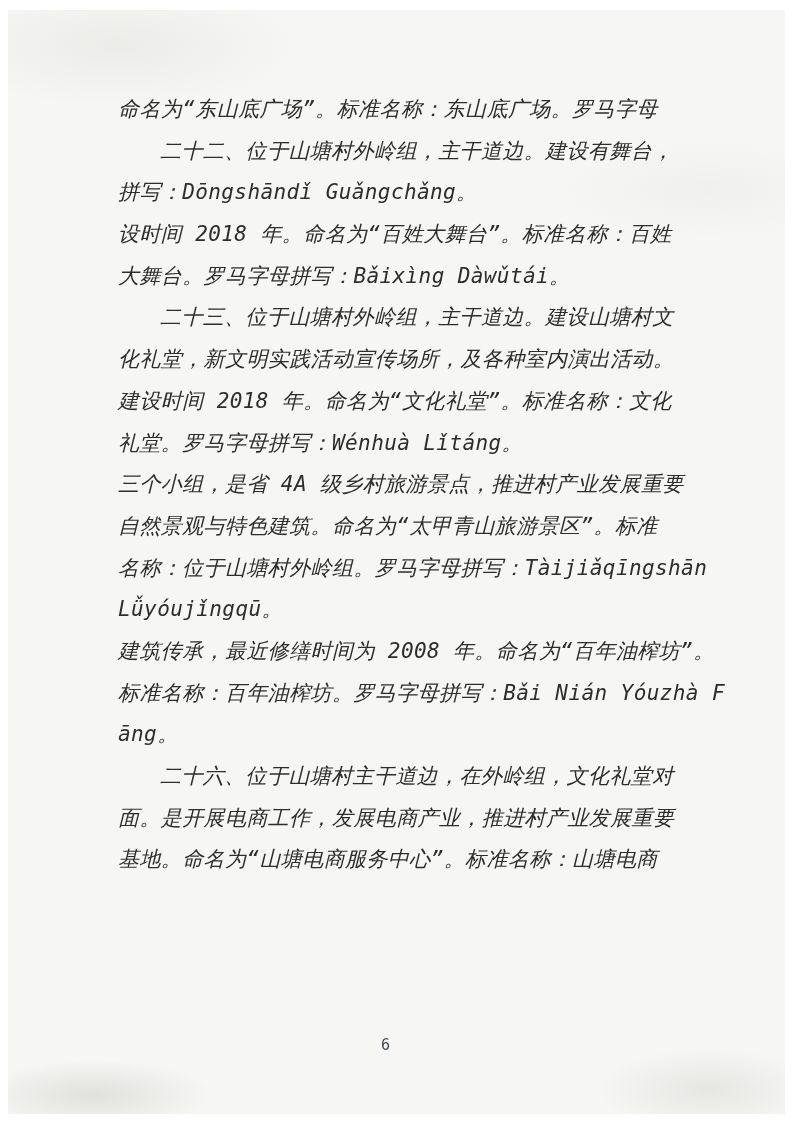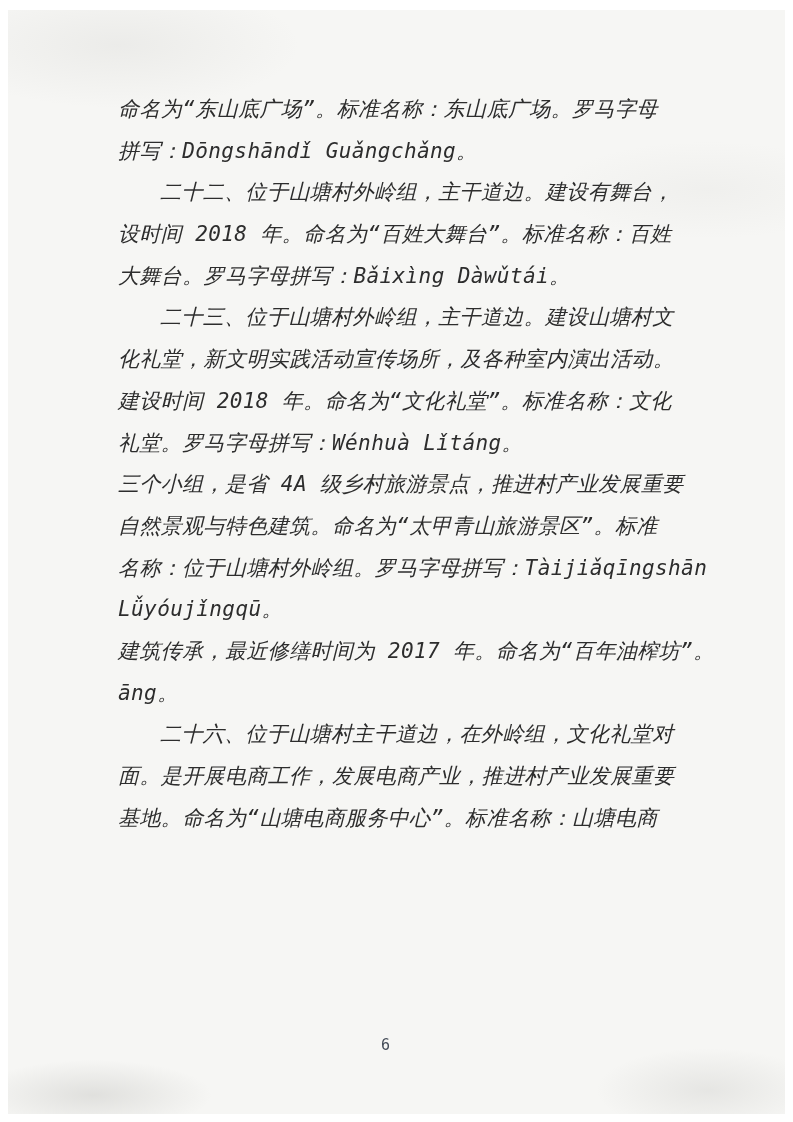--- a/index.html
+++ b/index.html
@@ -57,32 +57,33 @@
     color: #434b57;
   }
 </style>
 </head>
 <body>
 
 <div class="scan-page">
   <div class="doc-text">
 
   <div class="line">命名为“东山底广场”。标准名称：东山底广场。罗马字母</div>
+      <div class="line indent">二十二、位于山塘村外岭组，主干道边。建设有舞台，</div>
       <div class="line">拼写：Dōngshāndǐ Guǎngchǎng。</div>
-      <div class="line indent">二十二、位于山塘村外岭组，主干道边。建设有舞台，</div>
       <div class="line">设时间 2018 年。命名为“百姓大舞台”。标准名称：百姓</div>
       <div class="line">大舞台。罗马字母拼写：Bǎixìng Dàwǔtái。</div>
       <div class="line indent">二十三、位于山塘村外岭组，主干道边。建设山塘村文</div>
       <div class="line">化礼堂，新文明实践活动宣传场所，及各种室内演出活动。</div>
       <div class="line">建设时间 2018 年。命名为“文化礼堂”。标准名称：文化</div>
       <div class="line">礼堂。罗马字母拼写：Wénhuà Lǐtáng。</div>
       <div class="line">三个小组，是省 4A 级乡村旅游景点，推进村产业发展重要</div>
       <div class="line">自然景观与特色建筑。命名为“太甲青山旅游景区”。标准</div>
       <div class="line">名称：位于山塘村外岭组。罗马字母拼写：Tàijiǎqīngshān</div>
       <div class="line">Lǚyóujǐngqū。</div>
-      <div class="line">建筑传承，最近修缮时间为 2017 年。命名为“百年油榨坊”。</div>
+      <div class="line">建筑传承，最近修缮时间为 2008 年。命名为“百年油榨坊”。</div>
+      <div class="line">标准名称：百年油榨坊。罗马字母拼写：Bǎi Nián Yóuzhà F</div>
       <div class="line">āng。</div>
       <div class="line indent">二十六、位于山塘村主干道边，在外岭组，文化礼堂对</div>
       <div class="line">面。是开展电商工作，发展电商产业，推进村产业发展重要</div>
       <div class="line">基地。命名为“山塘电商服务中心”。标准名称：山塘电商</div>
     </div>
   <div class="page-number">6</div>
 </div>
 
 </body></html>

